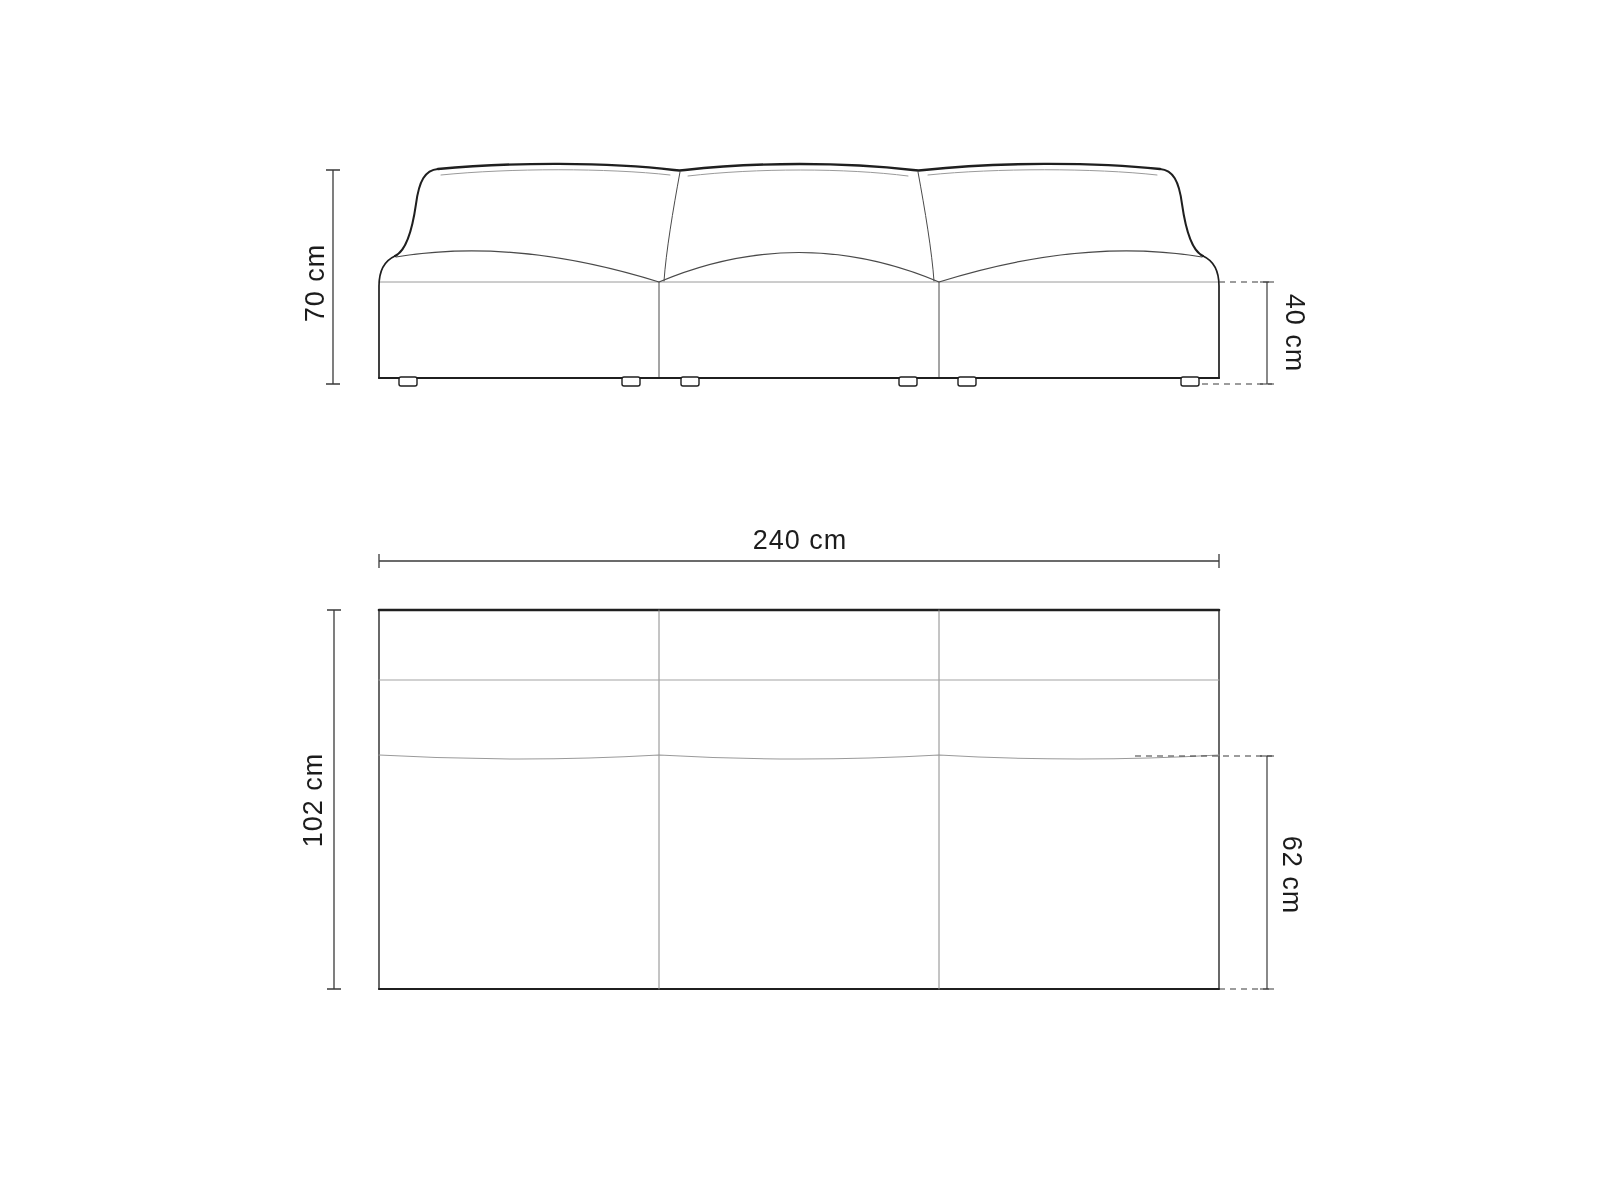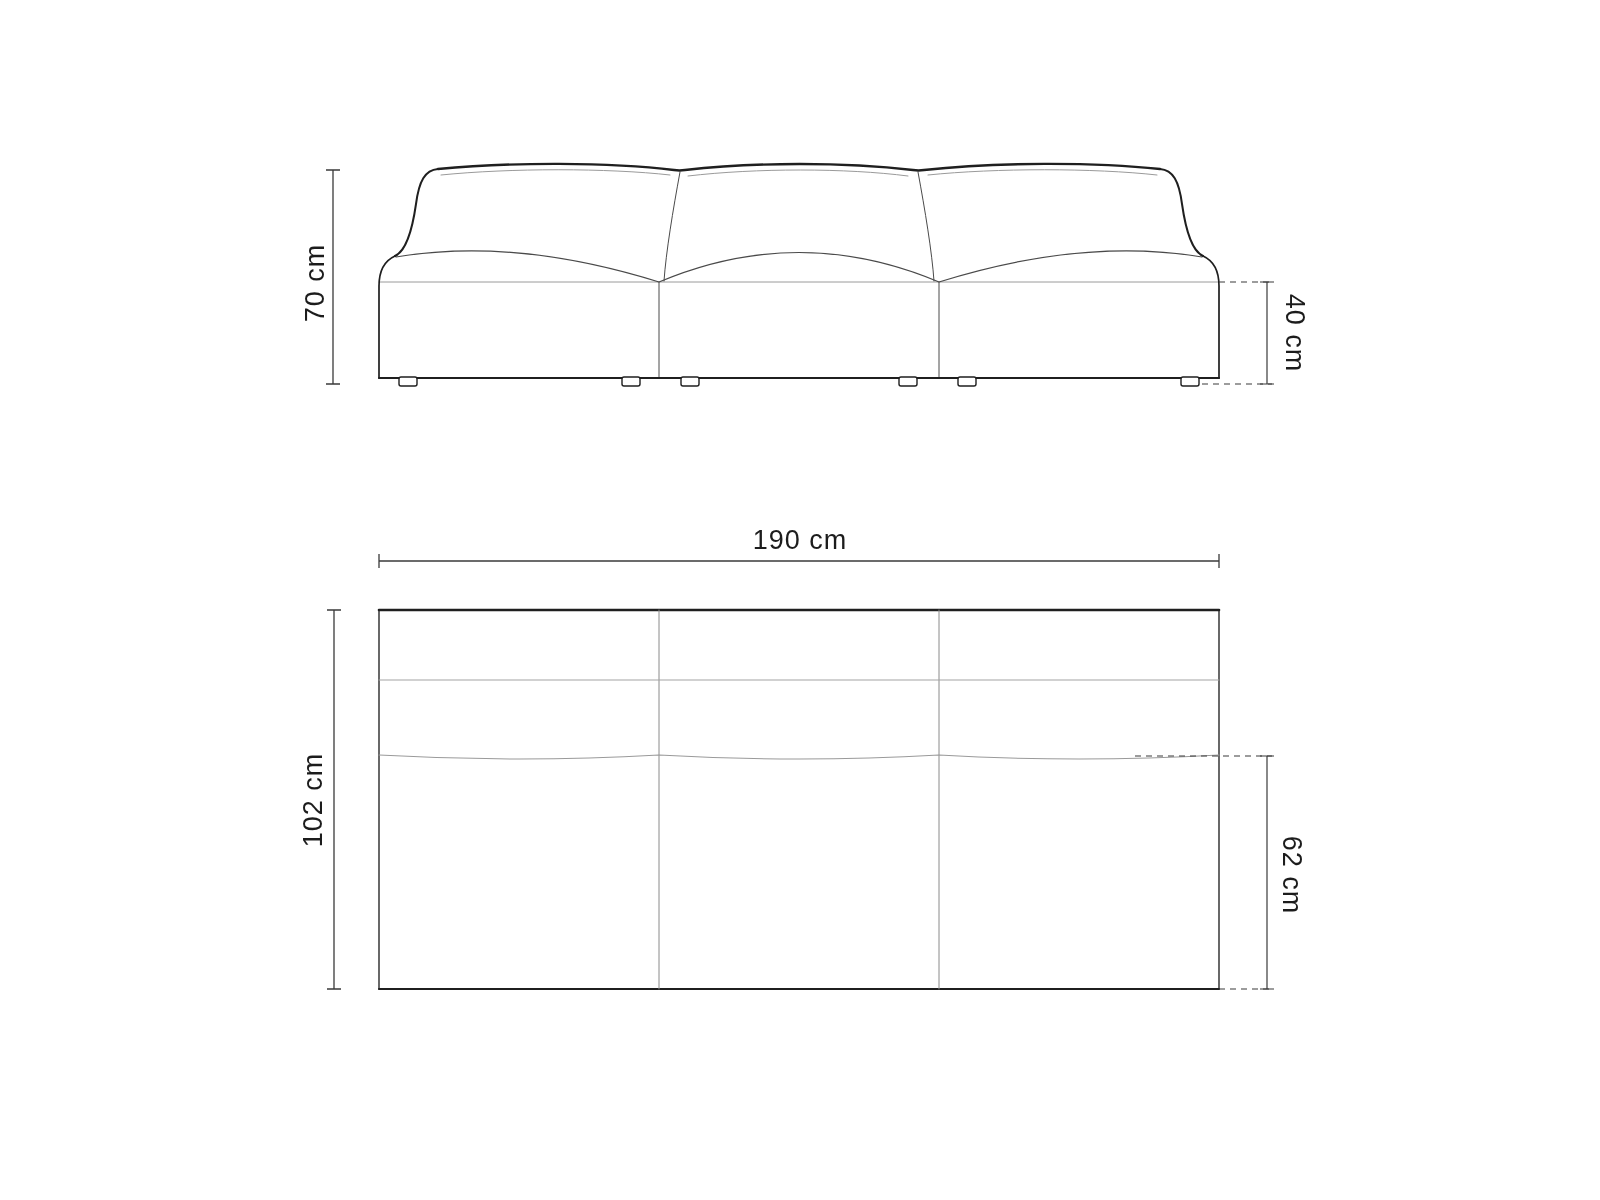--- a/index.html
+++ b/index.html
@@ -114,19 +114,19 @@
       <path d="M1135,756 H1272 M1219,989 H1272" stroke-dasharray="6 5"></path>
       <path d="M1267,756 V989"></path>
       <path d="M1260,756 H1274 M1260,989 H1274"></path>
     </g>
   </svg>
 
   <div class="dim-label rccw" style="left:315px; top:283px;">70 cm</div>
 
   <div class="dim-label rcw" style="left:1294px; top:333px;">40 cm</div>
 
-  <div class="dim-label h" style="left:800px; top:540px;">190 cm</div>
+  <div class="dim-label h" style="left:800px; top:540px;">240 cm</div>
 
   <div class="dim-label rccw" style="left:313px; top:800px;">102 cm</div>
 
   <div class="dim-label rcw" style="left:1291px; top:875px;">62 cm</div>
 
 </div>
 
 </body></html>

